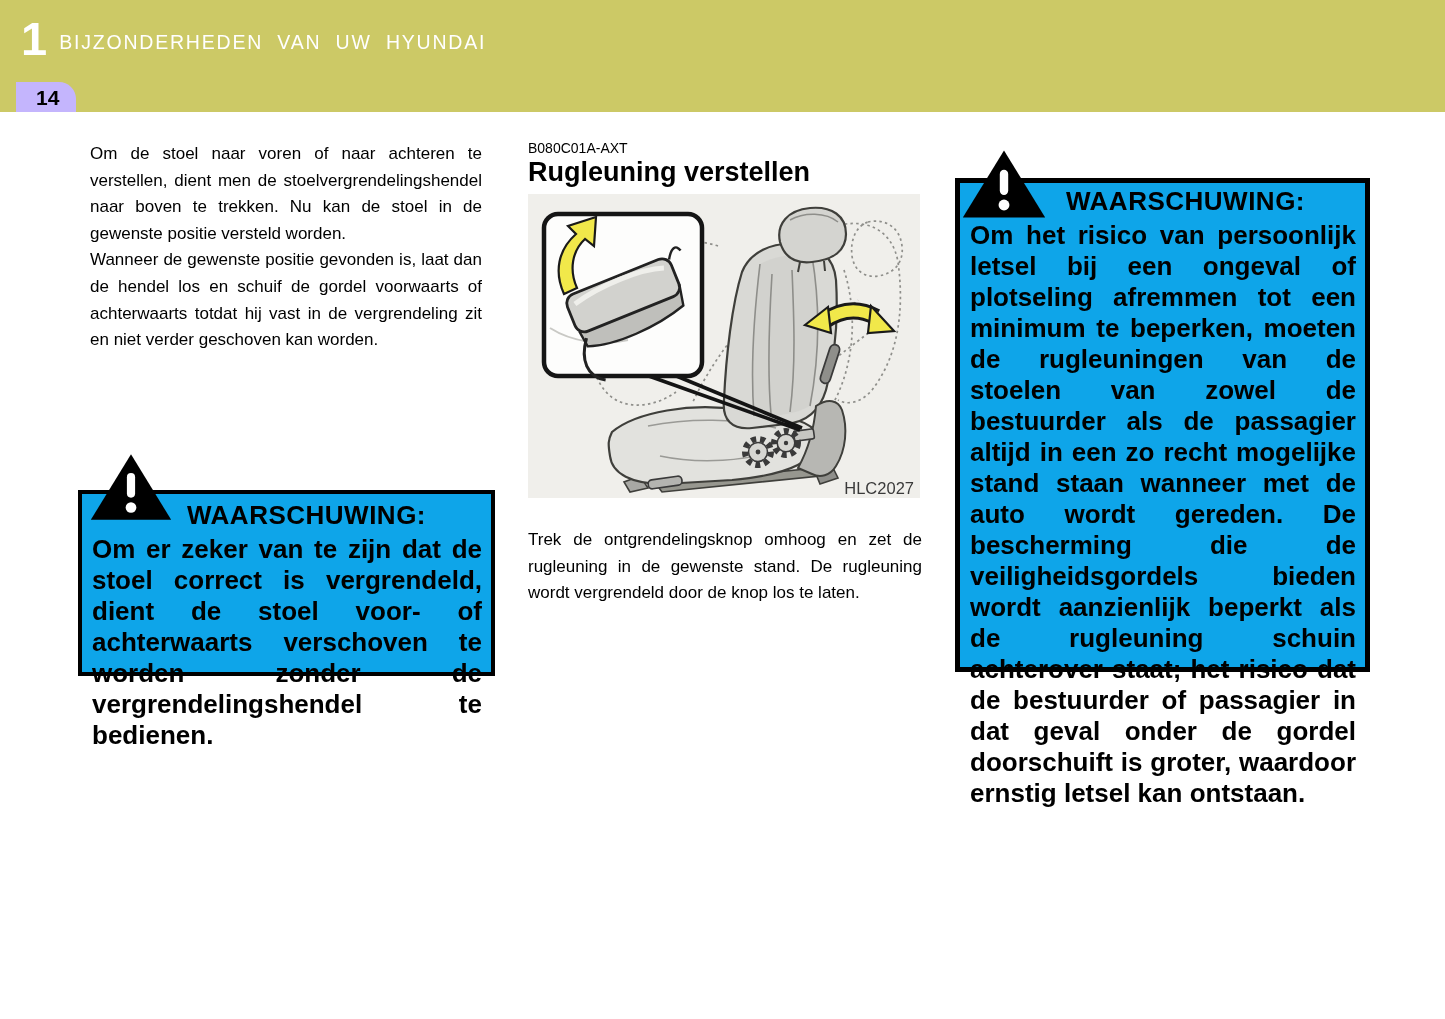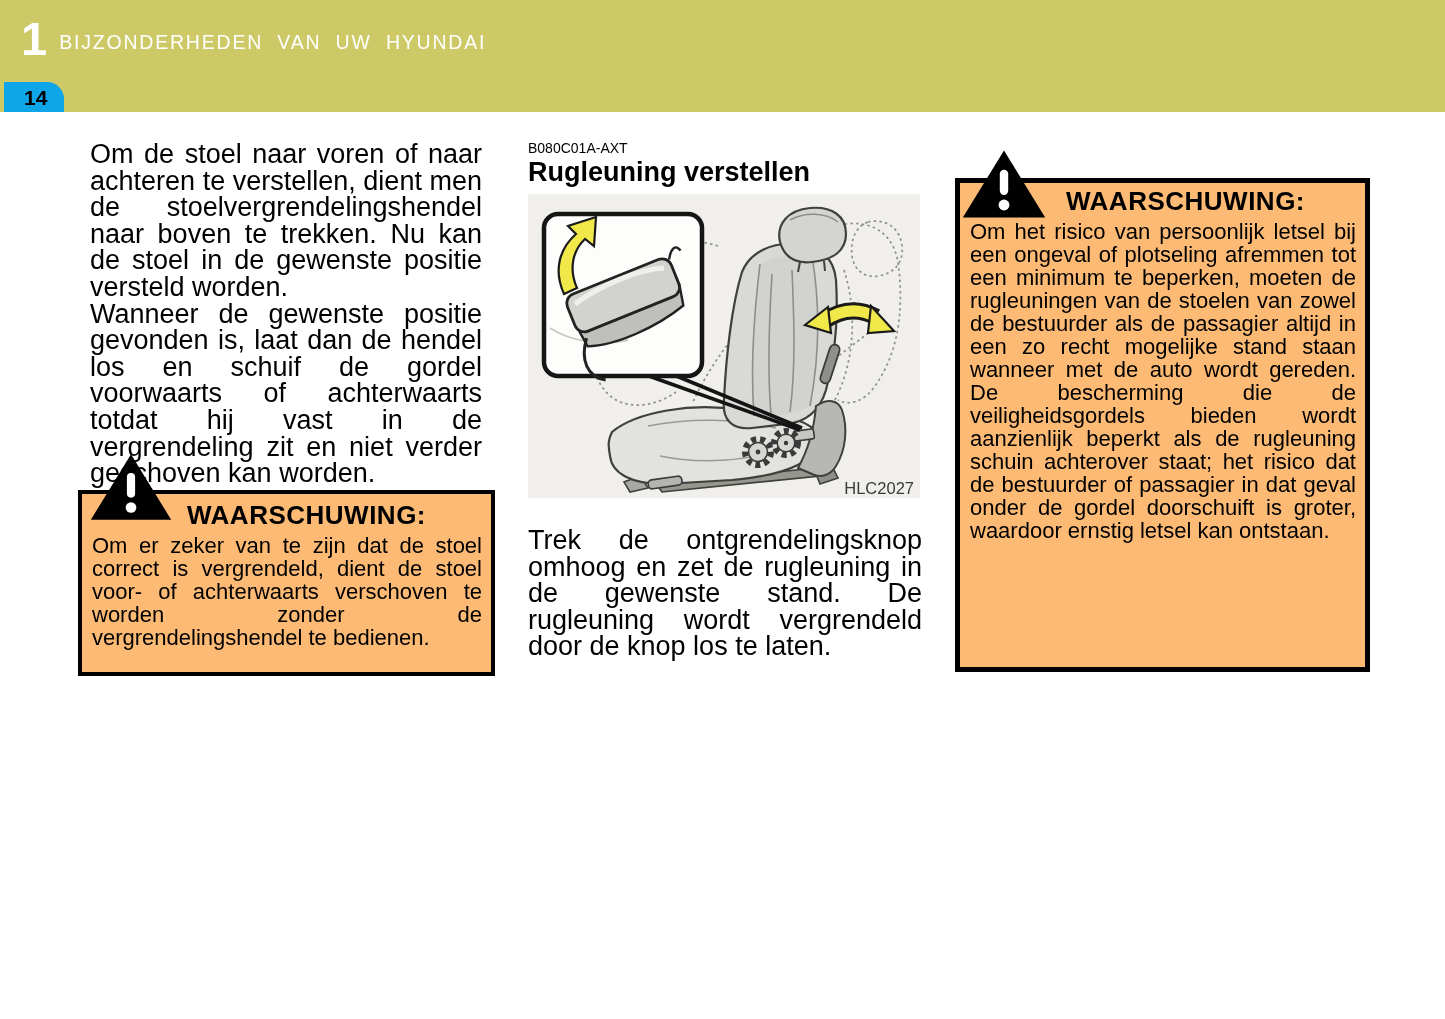--- a/index.html
+++ b/index.html
@@ -5,39 +5,39 @@
   * { margin:0; padding:0; box-sizing:border-box; }
   html,body { background:#ffffff; }
   body { font-family:"Liberation Sans", sans-serif; color:#000; }
   #page { position:relative; width:1445px; height:1019px; background:#fff; overflow:hidden; }
 
   
   .header-band { position:absolute; left:0; top:0; width:1445px; height:112px; background:#ccc966; }
   .chapter-row { position:absolute; left:21px; top:16px; display:flex; align-items:flex-start; }
   .chapter-number { color:#fff; font-size:47px; font-weight:bold; line-height:46px; letter-spacing:0; }
   .chapter-title { color:#fff; font-size:19.5px; font-weight:normal; letter-spacing:1.8px; word-spacing:7px; margin:15px 0 0 12px; }
-  .page-tab { position:absolute; left:4px; top:82px; width:60px; height:30px; background:#0ea5e9; border-top-right-radius:17px;text-align:center; }
+  .page-tab { position:absolute; left:16px; top:82px; width:60px; height:30px; background:#c4b5fd; border-top-right-radius:17px;text-align:center; }
   .page-number { position:absolute; left:20px; top:4px; font-size:21px; font-weight:bold; color:#000; }
 
   
-  .body-text { font-size:27px; line-height:26.6px; text-align:justify; }
+  .body-text { font-size:17px; line-height:26.6px; text-align:justify; }
   .body-text p { margin:0; }
 
   .col-left { position:absolute; left:90px; top:141px; width:392px; }
 
   
-  .warnbox { position:absolute; background:#fdba74; border:4px solid #000; }
+  .warnbox { position:absolute; background:#0ea5e9; border:4px solid #000; }
   .warnbox-left  { left:78px;  top:490px; width:417px; height:186px; }
   .warnbox-right { left:955px; top:178px; width:415px; height:494px; border-width:5px; }
   .warn-tri { position:absolute; }
   .warnbox-left  .warn-tri { left:8px;  top:-41px; width:82px; height:68px; }
   .warnbox-right .warn-tri { left:2px;  top:-34px; width:84px; height:70px; }
   .warn-title { text-align:center; font-weight:bold; font-size:26px; margin-top:6px; padding-left:40px; letter-spacing:0.5px; }
   .warnbox-right .warn-title { margin-top:3px; padding-left:46px; }
-  .warn-body { font-weight:normal; font-size:22px; line-height:23px; text-align:justify; padding:3px 9px 0 10px; }
+  .warn-body { font-weight:bold; font-size:26px; line-height:31px; text-align:justify; padding:3px 9px 0 10px; }
 
   
   .section-code  { position:absolute; left:528px; top:140px; font-size:14px; }
   .section-title { position:absolute; left:528px; top:157px; font-size:27px; font-weight:bold; }
   .figure { position:absolute; left:528px; top:194px; width:376px; height:304px; }
   .figure svg { display:block; width:392px; height:304px; }
   .mid-body { position:absolute; left:528px; top:507px; width:394px;margin-top:20px; }
 </style>
 </head>
 <body>

